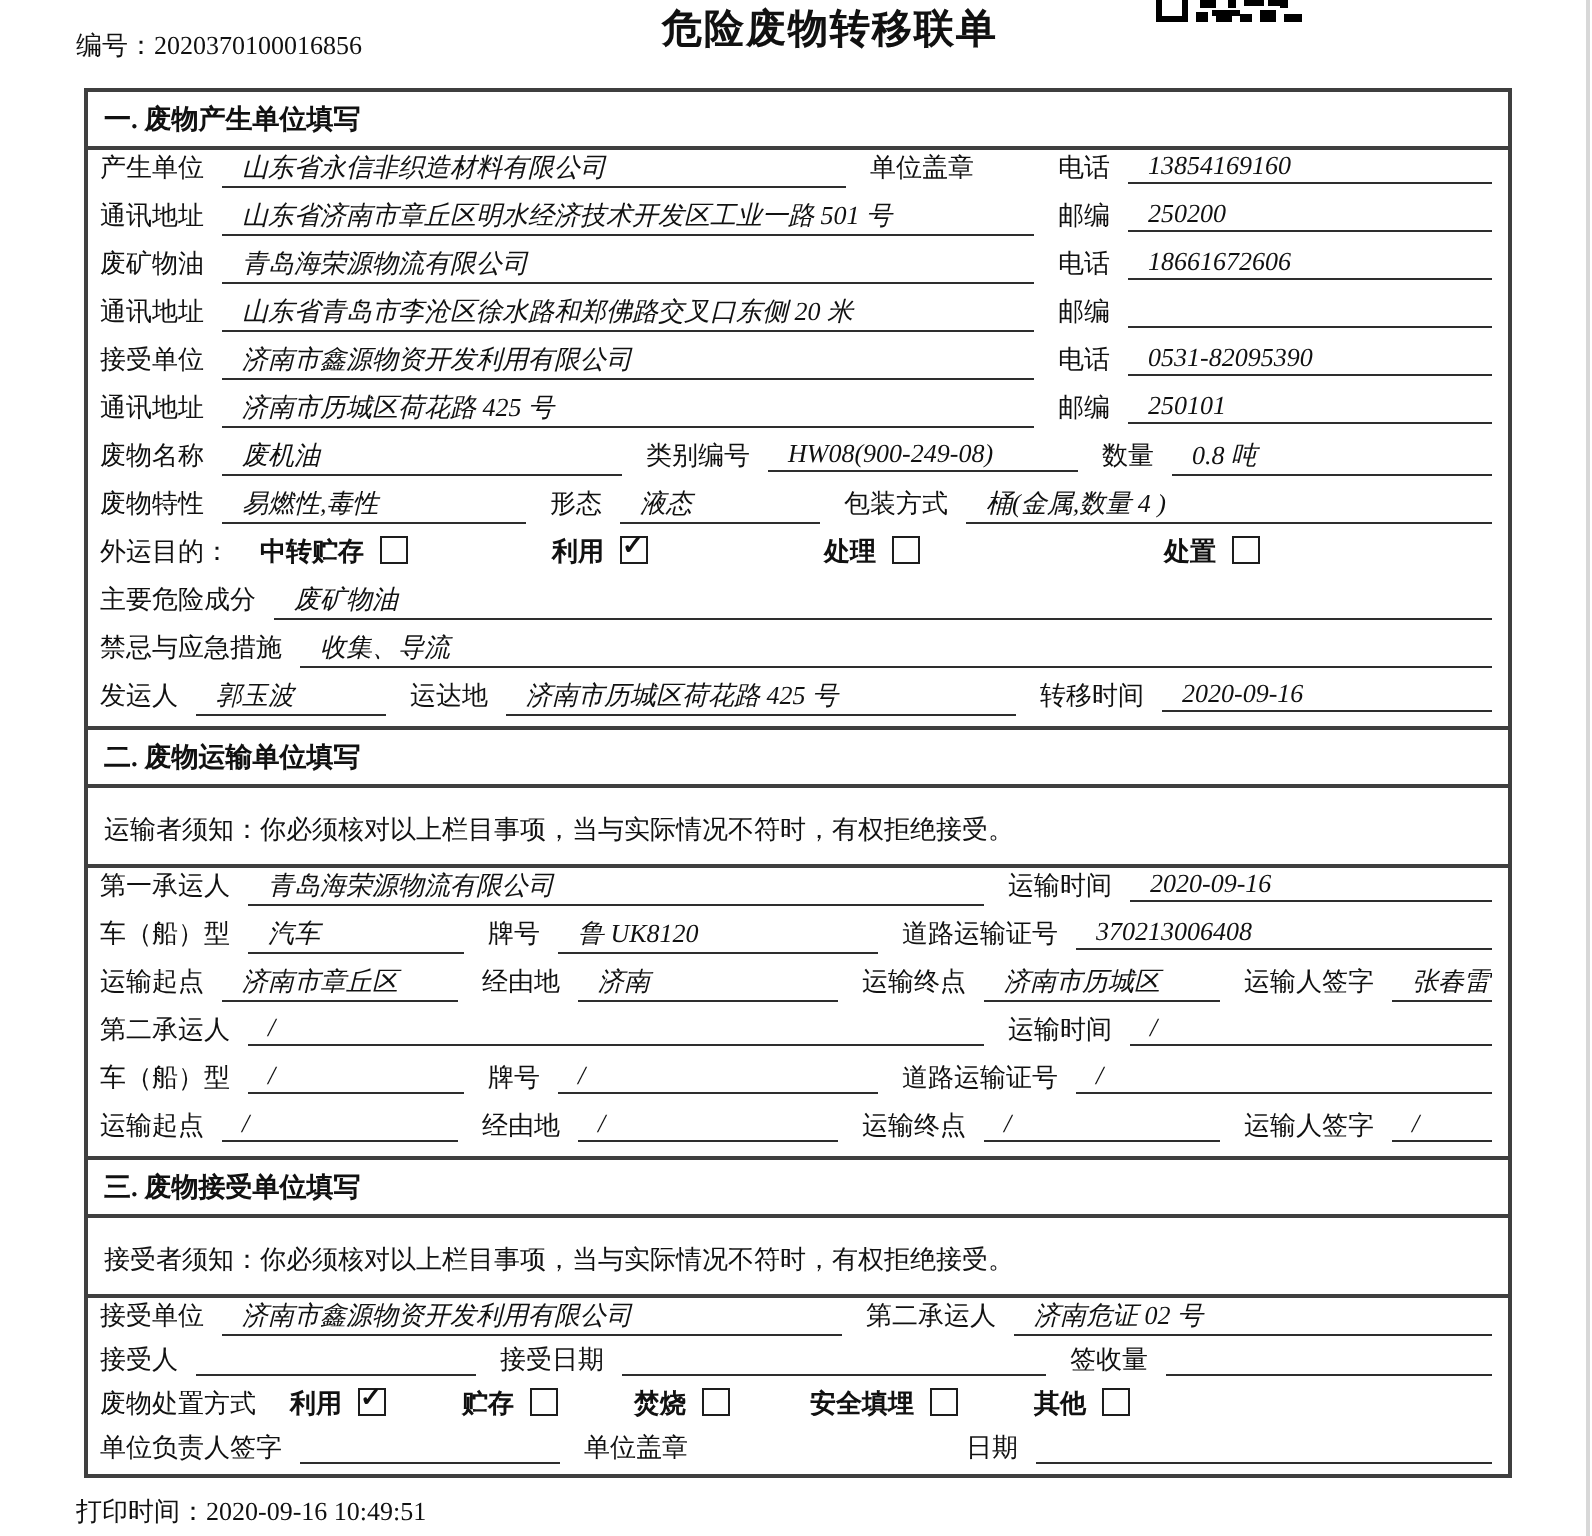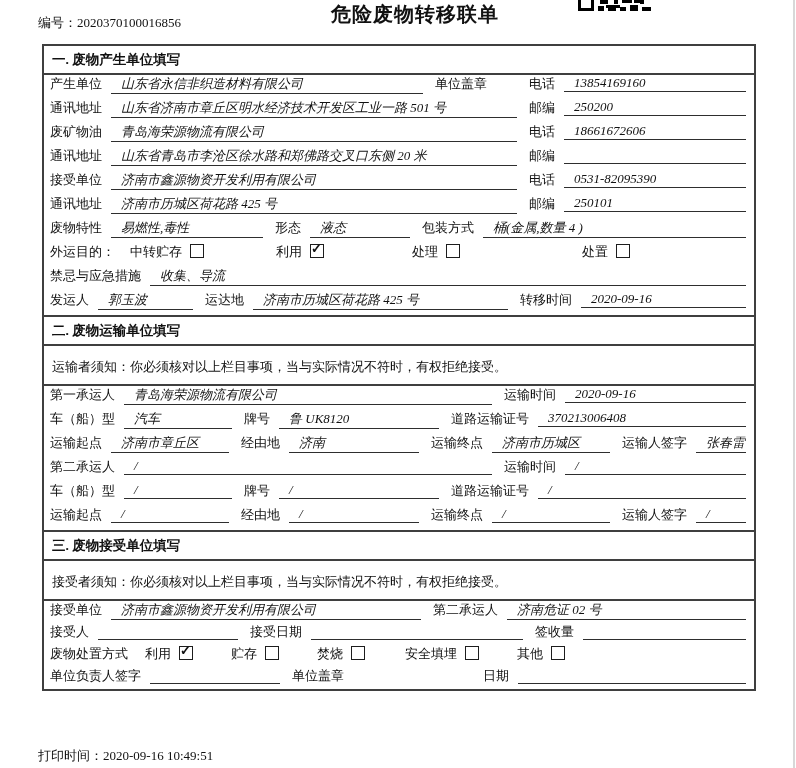--- a/index.html
+++ b/index.html
@@ -30,21 +30,21 @@
   }
   .s3 .row{height:22px;}
   .lbl{white-space:nowrap;padding-right:9px;}
   .mlbl{white-space:nowrap;padding:0 9px 0 12px;}
   .ul{
     border-bottom:1px solid #2e2e2e;box-sizing:border-box;
     padding:0 2px 0 10px;white-space:nowrap;overflow:hidden;min-height:17px;font-style:italic;
   }
   .fill{flex:1;}
 
-  .cbg{display:flex;align-items:center;white-space:nowrap;}
+  .cbg{display:flex;align-items:center;white-space:nowrap;font-weight:bold;}
   .cb{
     display:inline-block;width:12px;height:12px;border:1px solid #1d1d1d;
     margin-left:8px;position:relative;top:-1px;flex:none;
   }
   .cb.checked::after{
     content:"✓";position:absolute;left:0px;top:-4px;
     font-size:13px;font-weight:bold;color:#111;
   }
   .print-time{position:absolute;left:38px;top:747px;white-space:nowrap;}
 </style>
@@ -111,20 +111,28 @@
     <span class="ul" style="width:182px">0531-82095390</span>
   </div>
 
   <div class="row">
     <span class="lbl">通讯地址</span>
     <span class="ul fill">济南市历城区荷花路 425 号</span>
     <span class="mlbl">邮编</span>
     <span class="ul" style="width:182px">250101</span>
   </div>
 
+  <div class="row">
+    <span class="lbl">废物名称</span>
+    <span class="ul" style="width:200px">废机油</span>
+    <span class="mlbl">类别编号</span>
+    <span class="ul" style="width:155px">HW08(900-249-08)</span>
+    <span class="mlbl">数量</span>
+    <span class="ul fill">0.8 吨</span>
+  </div>
 
   <div class="row">
     <span class="lbl">废物特性</span>
     <span class="ul" style="width:152px">易燃性,毒性</span>
     <span class="mlbl">形态</span>
     <span class="ul" style="width:100px">液态</span>
     <span class="mlbl">包装方式</span>
     <span class="ul fill">桶(金属,数量 4 )</span>
   </div>
 
@@ -141,20 +149,24 @@
     <span class="cbg" style="margin-left:88px">
       <span>处理</span>
       <span class="cb"></span>
     </span>
     <span class="cbg" style="margin-left:122px">
       <span>处置</span>
       <span class="cb"></span>
     </span>
   </div>
 
+  <div class="row">
+    <span class="lbl">主要危险成分</span>
+    <span class="ul fill">废矿物油</span>
+  </div>
 
   <div class="row">
     <span class="lbl">禁忌与应急措施</span>
     <span class="ul fill">收集、导流</span>
   </div>
 
 
   <div class="row">
     <span class="lbl">发运人</span>
     <span class="ul" style="width:95px">郭玉波</span>

